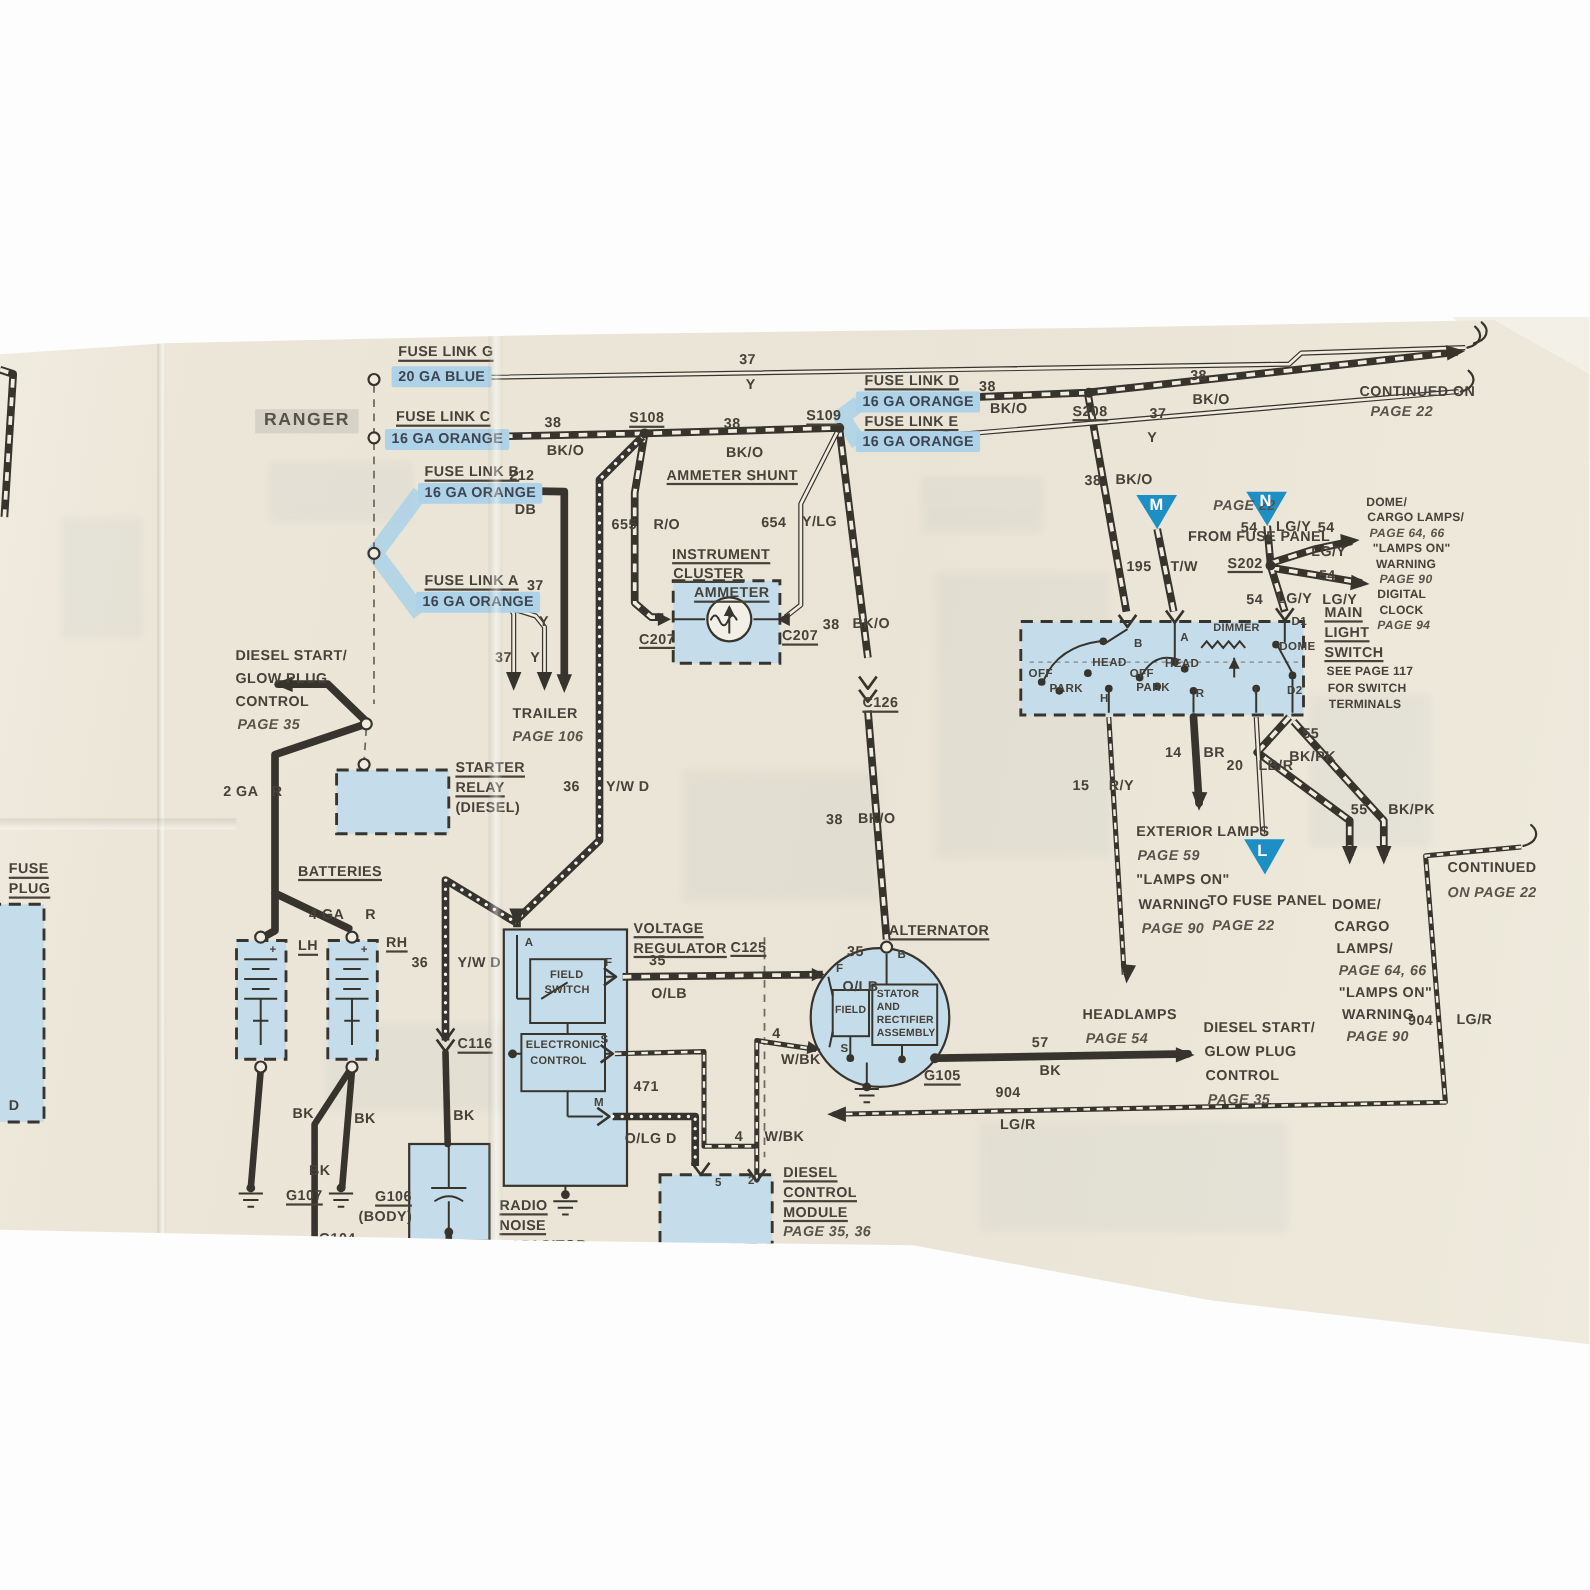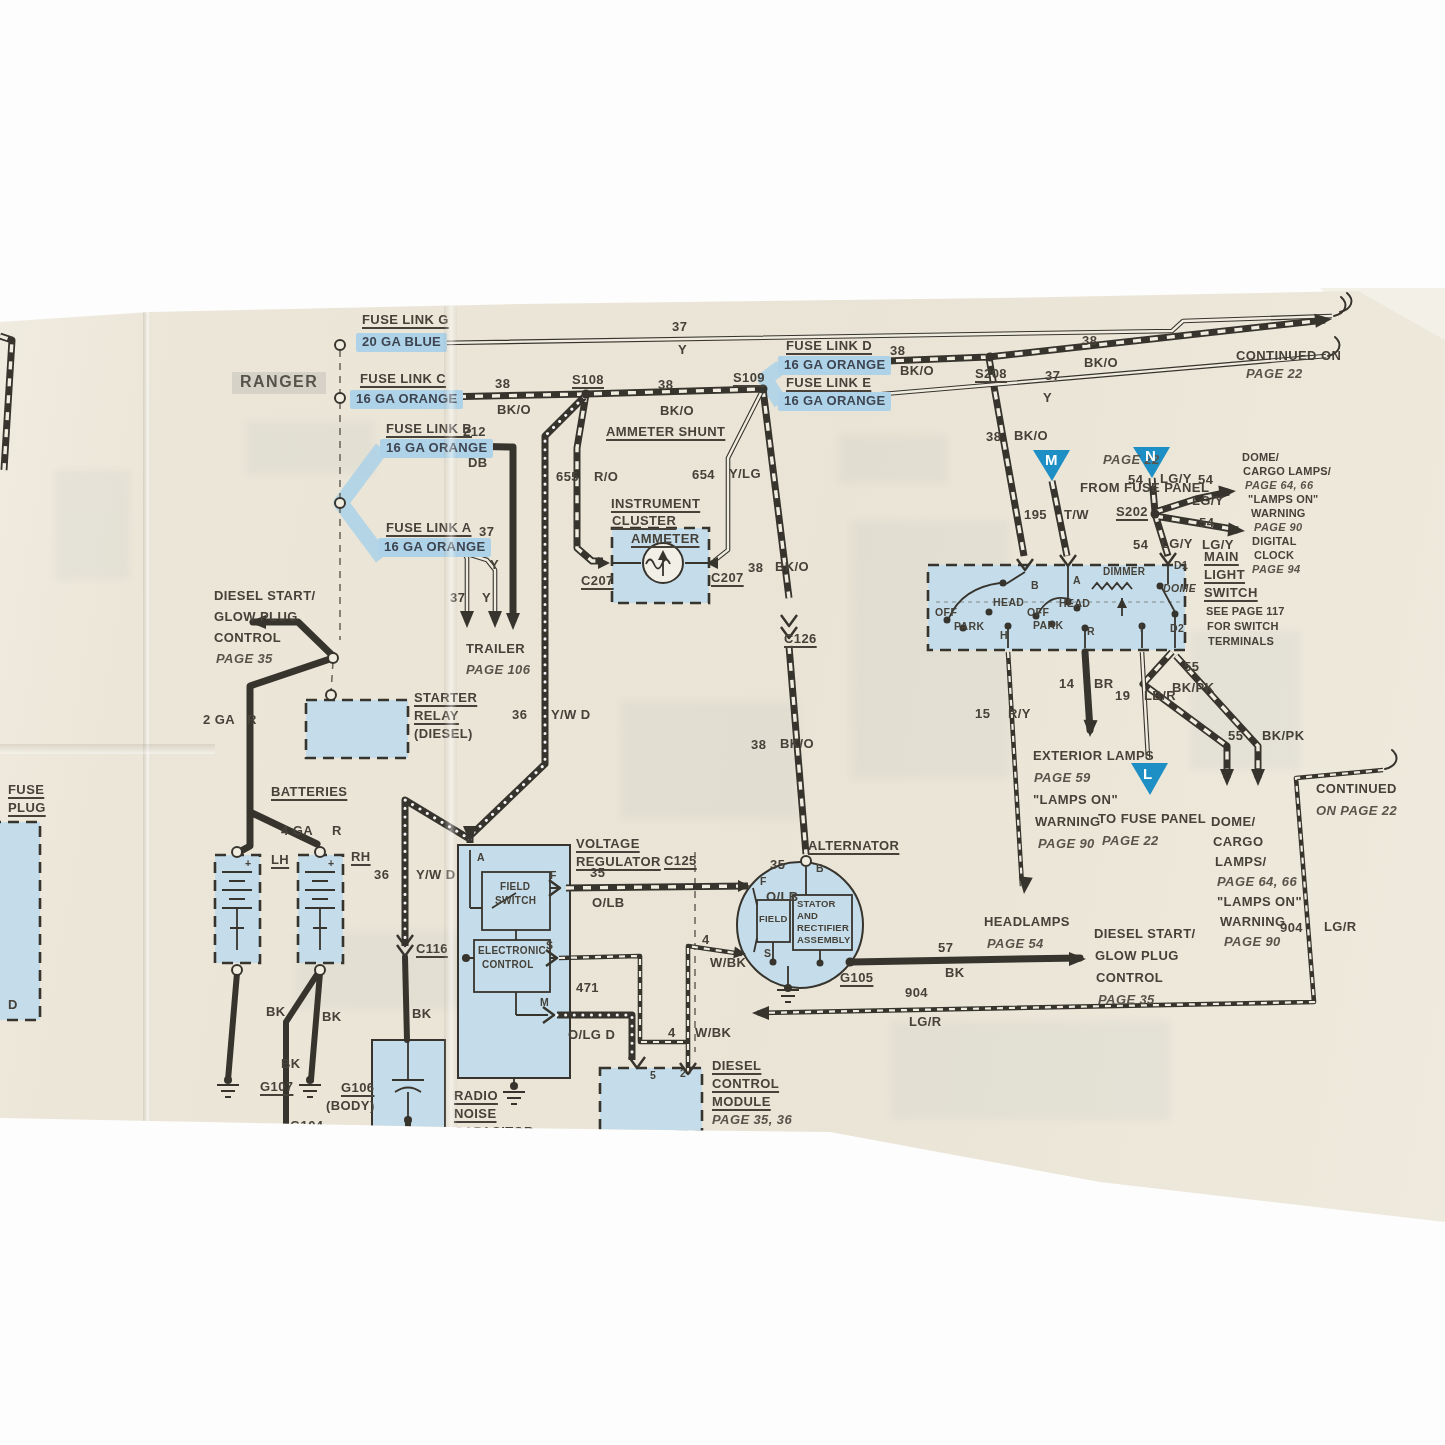--- a/index.html
+++ b/index.html
@@ -366,36 +366,36 @@
         <span class="lbl comp" style="left: 1204px; top: 550px;">MAIN</span>
         <span class="lbl comp" style="left: 1204px; top: 568px;">LIGHT</span>
         <span class="lbl comp" style="left: 1204px; top: 586px;">SWITCH</span>
         <span class="lbl sm" style="left: 1206px; top: 606px;">SEE PAGE 117</span>
         <span class="lbl sm" style="left: 1207px; top: 621px;">FOR SWITCH</span>
         <span class="lbl sm" style="left: 1208px; top: 636px;">TERMINALS</span>
         <span class="lbl term" style="left: 1031px; top: 580px;">B</span>
         <span class="lbl term" style="left: 1073px; top: 575px;">A</span>
         <span class="lbl term" style="left: 1174px; top: 560px;">D1</span>
         <span class="lbl sb" style="left: 1103px; top: 567px;">DIMMER</span>
-        <span class="lbl term" style="left: 1163px; top: 583px; font-style: italic;">DOME</span>
+        <span class="lbl term" style="left: 1163px; top: 583px;">DOME</span>
         <span class="lbl term" style="left: 935px; top: 607px;">OFF</span>
         <span class="lbl term" style="left: 993px; top: 597px;">HEAD</span>
         <span class="lbl term" style="left: 954px; top: 621px;">PARK</span>
         <span class="lbl term" style="left: 1027px; top: 607px;">OFF</span>
         <span class="lbl term" style="left: 1059px; top: 598px;">HEAD</span>
         <span class="lbl term" style="left: 1033px; top: 620px;">PARK</span>
         <span class="lbl term" style="left: 1000px; top: 630px;">H</span>
         <span class="lbl term" style="left: 1087px; top: 626px;">R</span>
         <span class="lbl term" style="left: 1140px; top: 623px;">I</span>
         <span class="lbl term" style="left: 1170px; top: 623px;">D2</span>
         <span class="lbl" style="left: 975px; top: 707px;">15</span>
         <span class="lbl" style="left: 1008px; top: 707px;">R/Y</span>
         <span class="lbl" style="left: 1059px; top: 677px;">14</span>
         <span class="lbl" style="left: 1094px; top: 677px;">BR</span>
-        <span class="lbl" style="left: 1115px; top: 689px;">19</span>
+        <span class="lbl" style="left: 1115px; top: 689px;">20</span>
         <span class="lbl" style="left: 1144px; top: 689px;">LB/R</span>
         <span class="lbl" style="left: 1184px; top: 660px;">55</span>
         <span class="lbl" style="left: 1172px; top: 681px;">BK/PK</span>
         <span class="lbl" style="left: 1228px; top: 729px;">55</span>
         <span class="lbl" style="left: 1262px; top: 729px;">BK/PK</span>
         <span class="lbl" style="left: 1033px; top: 749px;">EXTERIOR LAMPS</span>
         <span class="lbl ref" style="left: 1034px; top: 771px;">PAGE 59</span>
         <span class="lbl" style="left: 1033px; top: 793px;">"LAMPS ON"</span>
         <span class="lbl" style="left: 1035px; top: 815px;">WARNING</span>
         <span class="lbl ref" style="left: 1038px; top: 837px;">PAGE 90</span>

